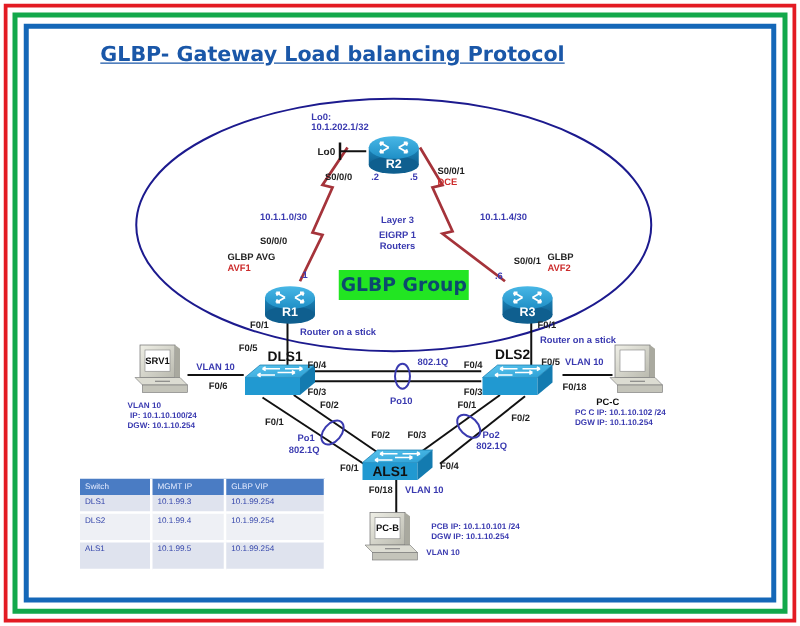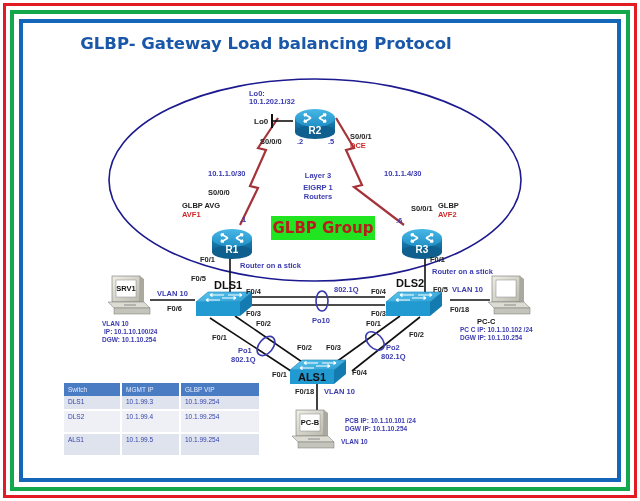--- a/index.html
+++ b/index.html
@@ -1,29 +1,29 @@
 <!DOCTYPE html>
 <html><head>
 <meta charset="utf-8">
 <style>
   html,body{margin:0;padding:0;background:#ffffff;}
   body{width:640px;height:501px;position:relative;overflow:hidden;font-family:"Liberation Sans",sans-serif;}
   .frame{position:absolute;box-sizing:border-box;}
   .f-red{left:3px;top:3px;width:634px;height:495px;border:3px solid #e31b23;}
   .f-green{left:10px;top:10px;width:620px;height:481px;border:4px solid #12a84b;}
   .f-blue{left:19px;top:19px;width:602px;height:463px;border:4px solid #1467b8;}
-  #title{position:absolute;left:0;width:532px;top:34px;text-align:center;font-family:"DejaVu Sans",sans-serif;font-weight:bold;font-size:16.5px;color:#1a57a8;}
+  #title{position:absolute;left:0;width:532px;top:34px;text-align:center;font-family:"DejaVu Sans",sans-serif;font-weight:bold;font-size:16.5px;color:#1a57a8;text-decoration:underline;}
   svg#net{position:absolute;left:0;top:0;}
   .lbl{font-family:"Liberation Sans",sans-serif;font-weight:bold;font-size:7.5px;fill:#222;}
   .blue{fill:#3a3ab0;}
   .red{fill:#cc2b2b;}
   .dev{font-family:"Liberation Sans",sans-serif;font-weight:bold;fill:#fff;font-size:10px;}
   .swlbl{font-family:"Liberation Sans",sans-serif;font-weight:bold;font-size:11px;fill:#111;}
   .pclbl{font-family:"Liberation Sans",sans-serif;font-weight:bold;font-size:7.5px;fill:#111;}
-  #glbp-group{position:absolute;left:271px;top:216px;width:104px;height:24px;background:#22e522;color:#b91c1c;font-family:"DejaVu Sans",sans-serif;font-weight:bold;font-size:15px;text-align:center;line-height:24px;}
+  #glbp-group{position:absolute;left:271px;top:216px;width:104px;height:24px;background:#22e522;color:#0c4a6e;font-family:"DejaVu Sans",sans-serif;font-weight:bold;font-size:15px;text-align:center;line-height:24px;}
   table#tbl{position:absolute;left:64px;top:383px;border-collapse:collapse;font-family:"Liberation Sans",sans-serif;font-size:6.5px;color:#3344aa;}
   #tbl th{background:#4a7cc4;color:#e6ecff;font-weight:normal;text-align:left;padding:0 4px;height:13px;border-right:2px solid #fff;}
   #tbl td{padding:2px 4px;vertical-align:top;border-right:2px solid #fff;border-bottom:2px solid #fff;}
   #tbl tr.r0 td{background:#dfe3ee;height:9px;}
   #tbl tr.r1 td{background:#eef0f5;height:17px;}
   #tbl tr.r2 td{background:#dfe3ee;height:17px;}
 </style>
 </head>
 <body>
 

